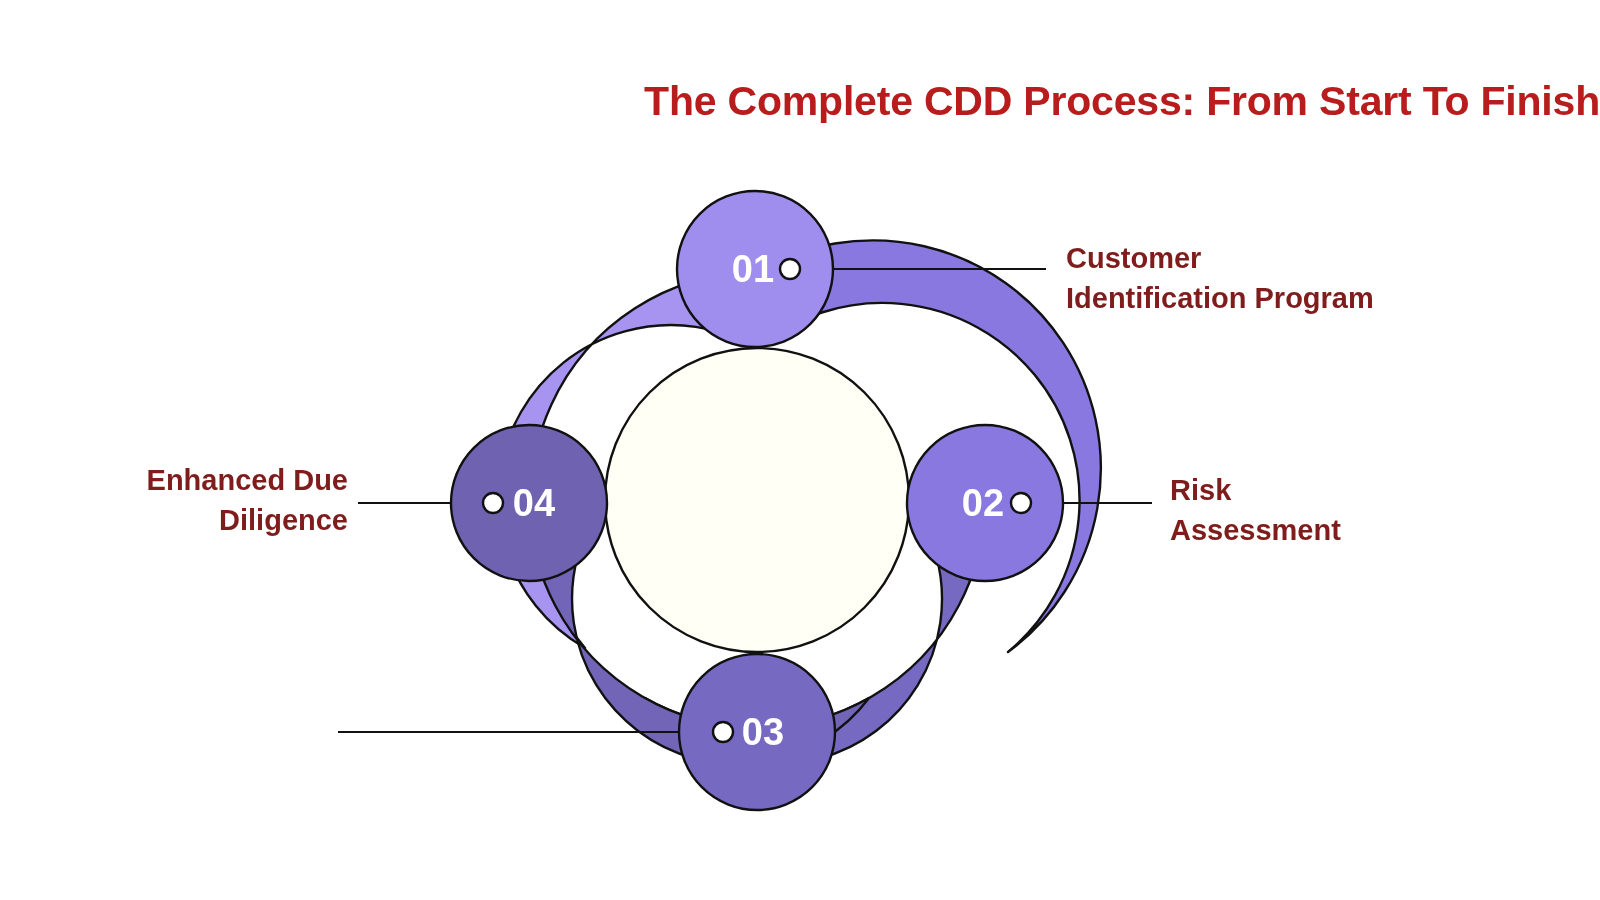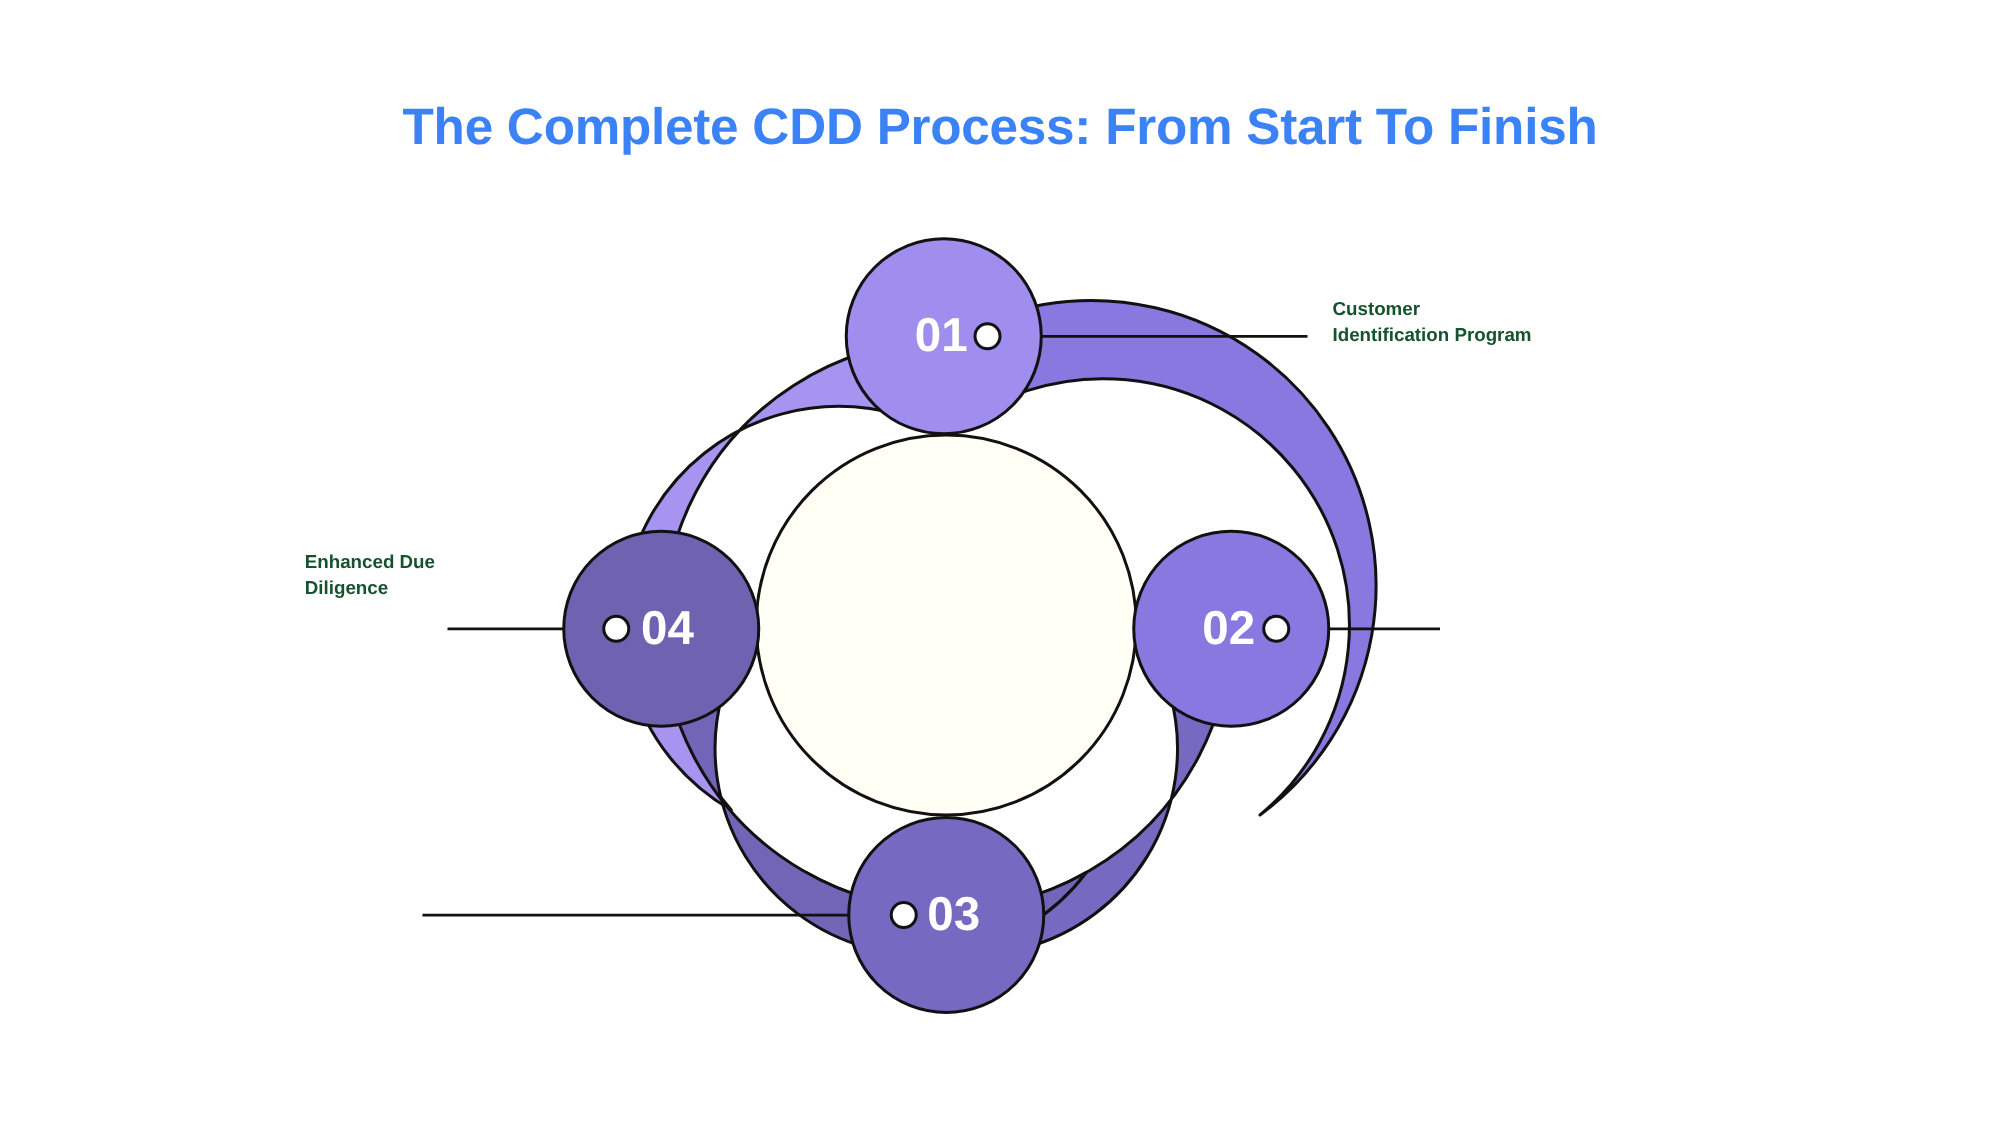--- a/index.html
+++ b/index.html
@@ -18,45 +18,45 @@
     position: relative;
     width: 1600px;
     height: 900px;
     background: #ffffff;
   }
   #title {
     position: absolute;
     top: 78px;
     left: 0;
     width: 1600px;
-    text-align: center;
+    text-align: right;
     font-size: 41px;
     font-weight: 700;
     letter-spacing: -0.2px;
-    color: #3b82f6;
+    color: #b91c1c;
     font-family: "Liberation Sans", sans-serif;
   }
   #diagram {
     position: absolute;
     top: 0;
     left: 0;
   }
   .lbl {
     position: absolute;
-    font-size: 15px;
+    font-size: 29px;
     font-weight: 700;
     line-height: 1.38;
-    color: #14532d;
+    color: #7f1d1d;
     font-family: "Liberation Sans", sans-serif;
     white-space: pre-line;
   }
   #lbl-01 { left: 1066px; top: 238px; text-align: left; }
   #lbl-02 { left: 1170px; top: 470px; text-align: left; }
   #lbl-03 { right: 1143px; top: 695px; text-align: right; }
-  #lbl-04 { right: 1252px; top: 440px; text-align: left; }
+  #lbl-04 { right: 1252px; top: 460px; text-align: right; }
 </style>
 </head>
 <body>
 
 <div id="stage">
 
   <div id="title">The Complete CDD Process: From Start To Finish</div>
 
   <svg id="diagram" width="1600" height="900" viewBox="0 0 1600 900">
 
@@ -122,16 +122,18 @@
     <g>
       <circle cx="529" cy="503" r="78" fill="#6F62B0" stroke="#111111" stroke-width="2.4"></circle>
       <text x="534" y="503" fill="#FFFFFF" font-family="Liberation Sans, sans-serif" font-size="38" font-weight="700" text-anchor="middle" dominant-baseline="central">04</text>
       <circle cx="493" cy="503" r="10" fill="#FFFFFF" stroke="#111111" stroke-width="2.4"></circle>
     </g>
 
   </svg>
 
   <div class="lbl" id="lbl-01">Customer
 Identification Program</div>
+  <div class="lbl" id="lbl-02">Risk
+Assessment</div>
   <div class="lbl" id="lbl-04">Enhanced Due
 Diligence</div>
 
 </div>
 
 </body></html>

